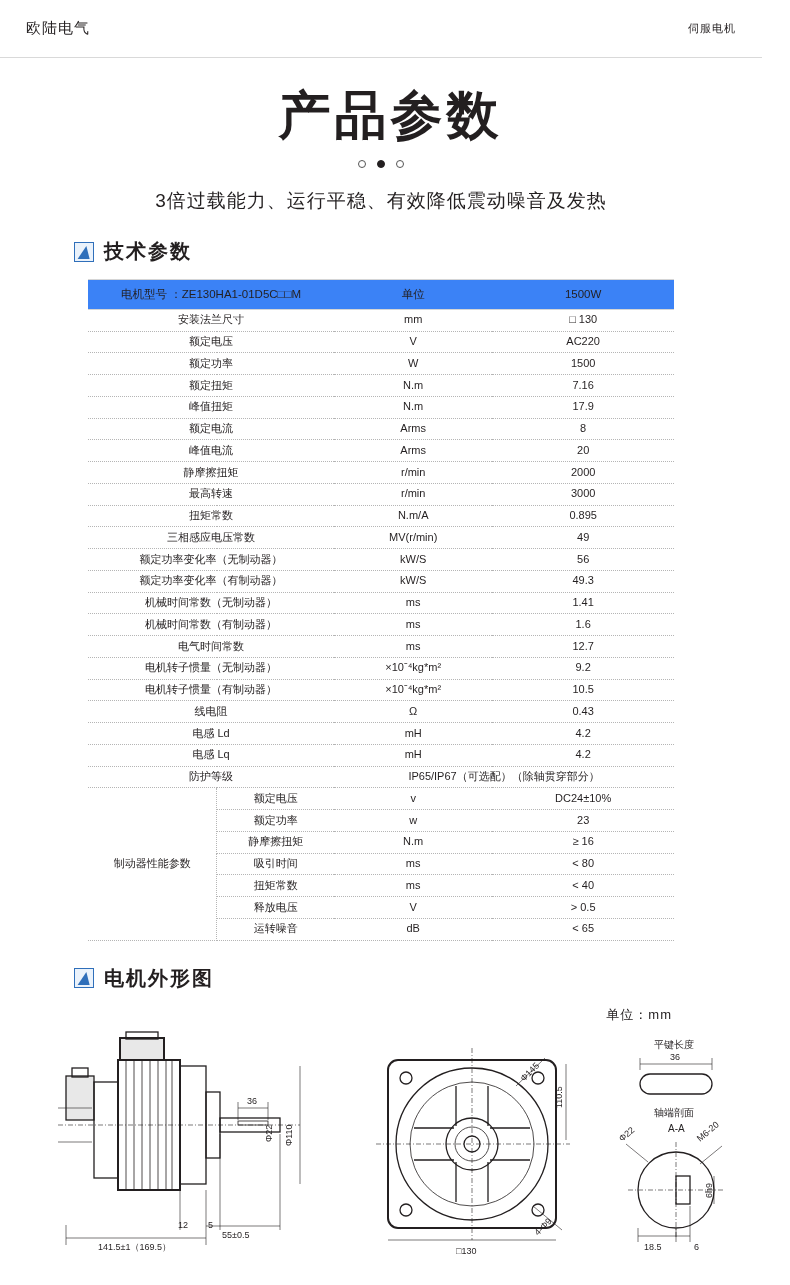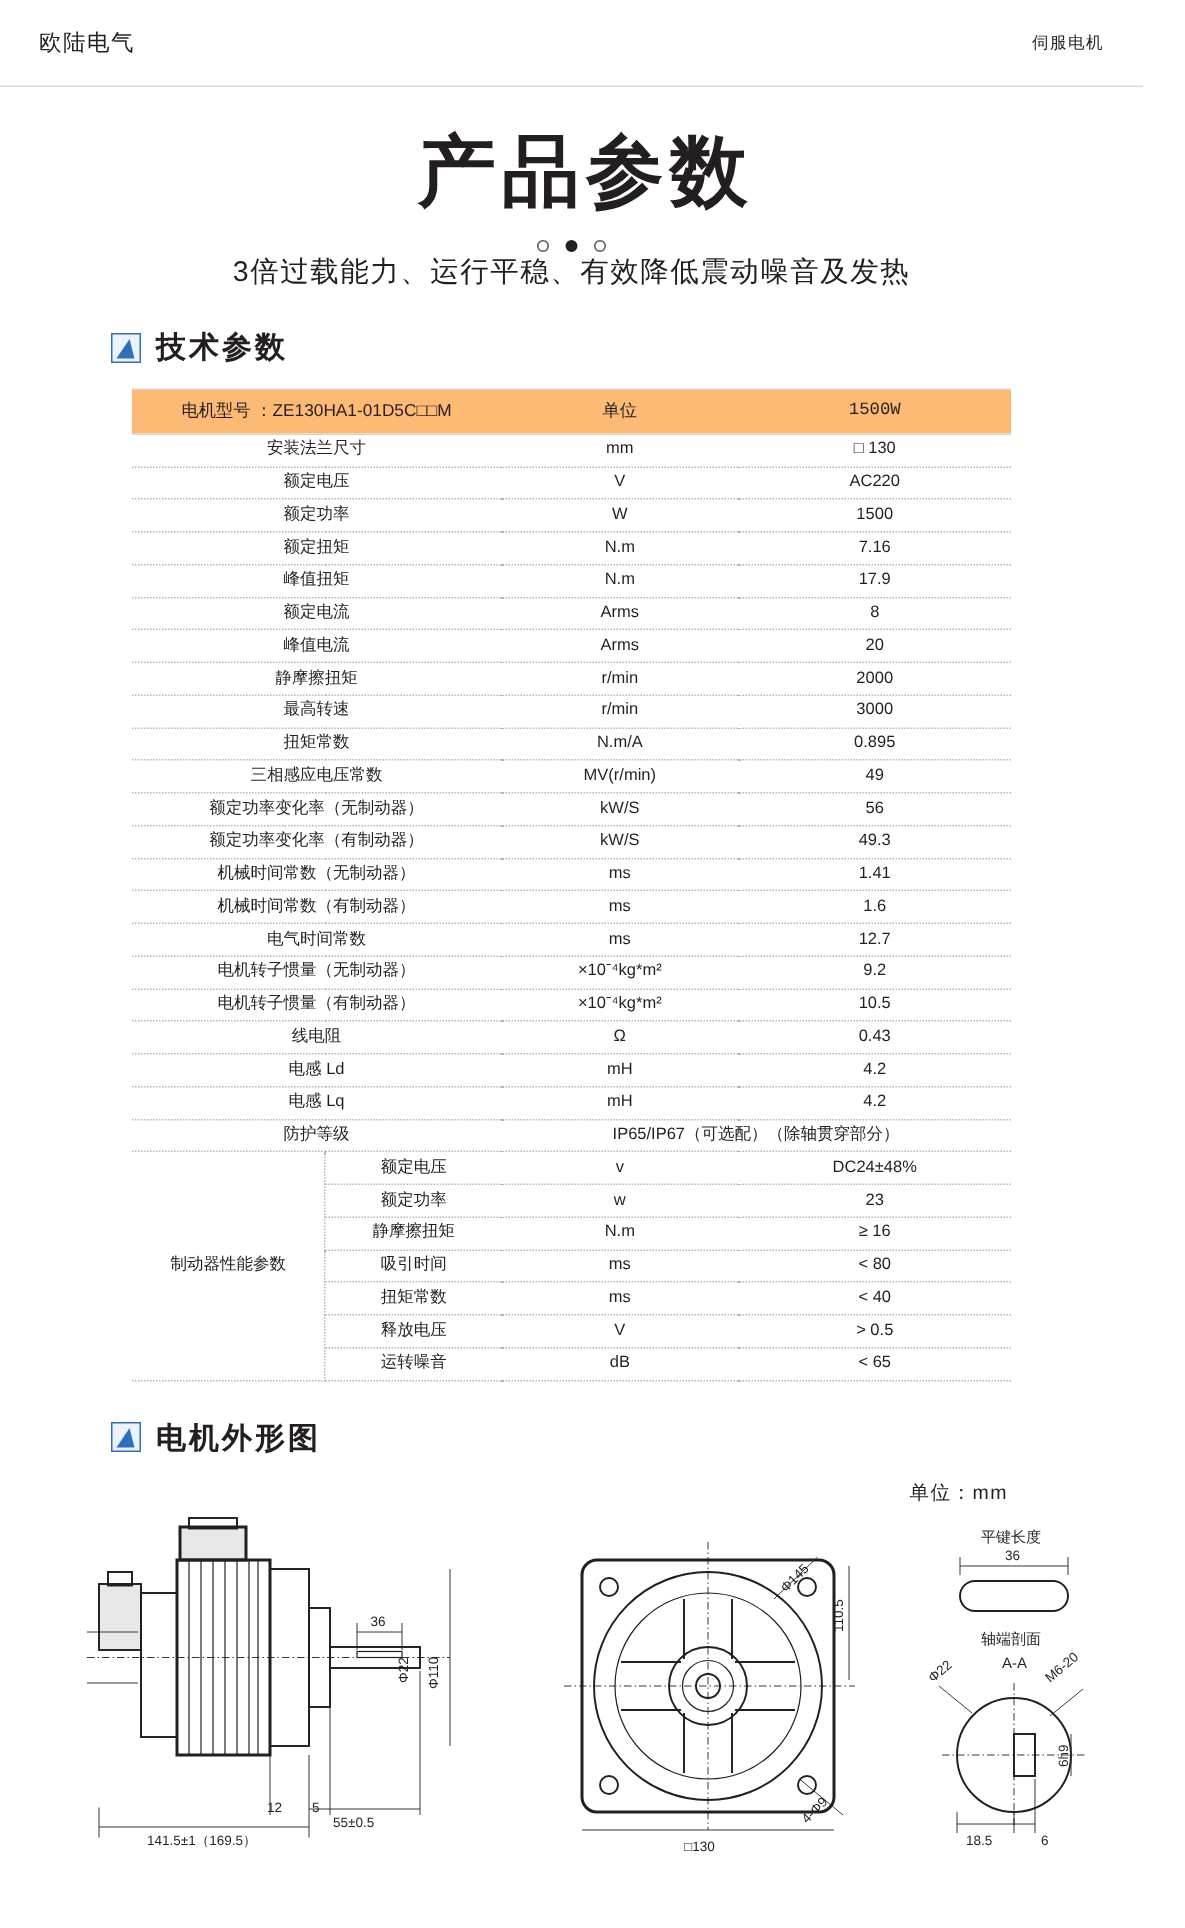--- a/index.html
+++ b/index.html
@@ -66,20 +66,21 @@
     border-radius: 50%;
     border: 1px solid #555;
     box-sizing: border-box;
     background: #ffffff;
   }
   .dot.filled {
     background: #231f20;
     border-color: #231f20;
   }
   .subtitle {
+    margin-top: 20px;
     font-size: 19px;
     letter-spacing: 1px;
     color: #231f20;
   }
   
   .section-head {
     display: flex;
     align-items: center;
     gap: 10px;
     margin: 24px 0 14px 26px;
@@ -124,29 +125,29 @@
   }
   table.spec td {
     border-top: 1px dotted #b5b5b5;
     border-bottom: 1px dotted #b5b5b5;
     padding: 3.5px 4px;
     text-align: center;
     vertical-align: middle;
     line-height: 1.25;
   }
   table.spec tr.head td {
-    background: #fdba74;
+    background: #3b82f6;
     font-size: 11.5px;
     padding: 7px 4px;
     border-top: 1px solid #d5d5d5;
     border-bottom: 1px solid #d5d5d5;
   }
   .col-name  { width: 42%; }
   .col-unit  { width: 27%; }
-  .col-value { width: 31%; font-family: Liberation Mono, monospace; }
+  .col-value { width: 31%; }
   td.brake-label {
     text-align: center;
     border-right: 1px dotted #b5b5b5;
     width: 22%;
   }
   td.brake-name {
     border-left: 1px dotted #b5b5b5;
     width: 20%;
   }
   
@@ -326,21 +327,21 @@
 
       <tr>
         <td colspan="2">防护等级</td>
         <td colspan="2">IP65/IP67（可选配）（除轴贯穿部分）</td>
       </tr>
 
       <tr>
         <td class="brake-label" rowspan="7">制动器性能参数</td>
         <td class="brake-name">额定电压</td>
         <td>v</td>
-        <td>DC24±48%</td>
+        <td>DC24±10%</td>
       </tr>
       <tr>
         <td class="brake-name">额定功率</td>
         <td>w</td>
         <td>23</td>
       </tr>
       <tr>
         <td class="brake-name">静摩擦扭矩</td>
         <td>N.m</td>
         <td>≥ 16</td>

